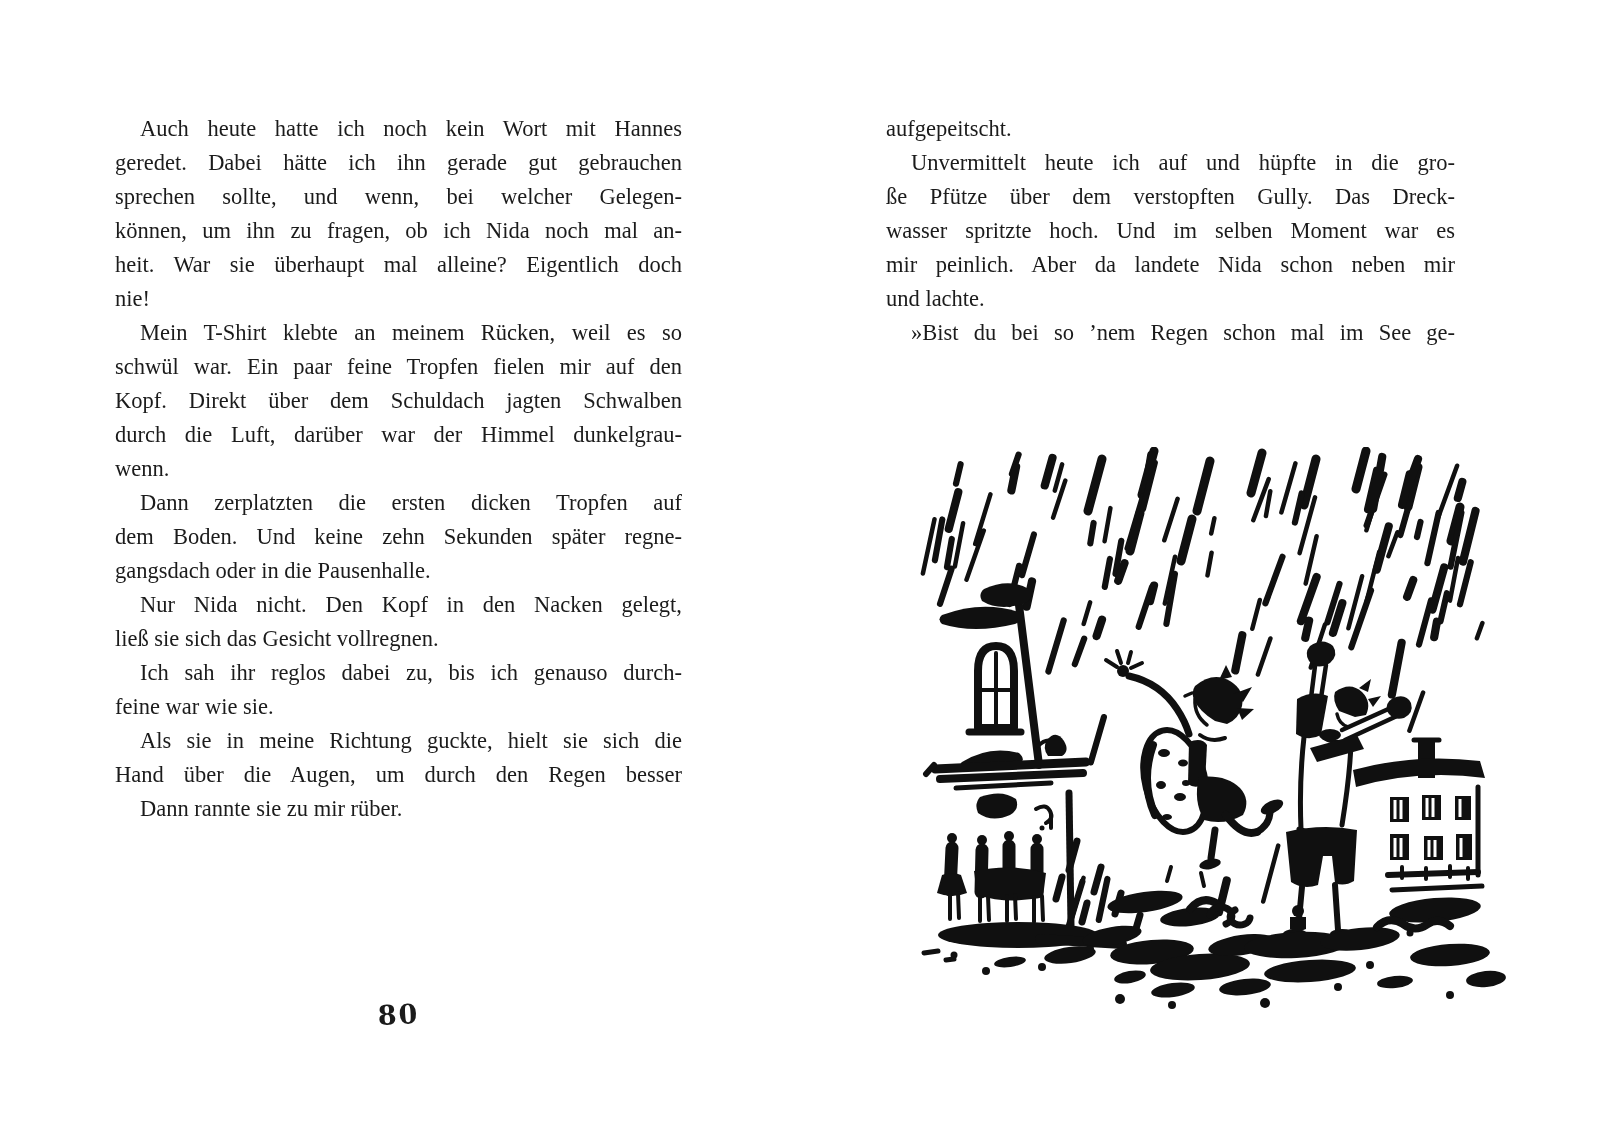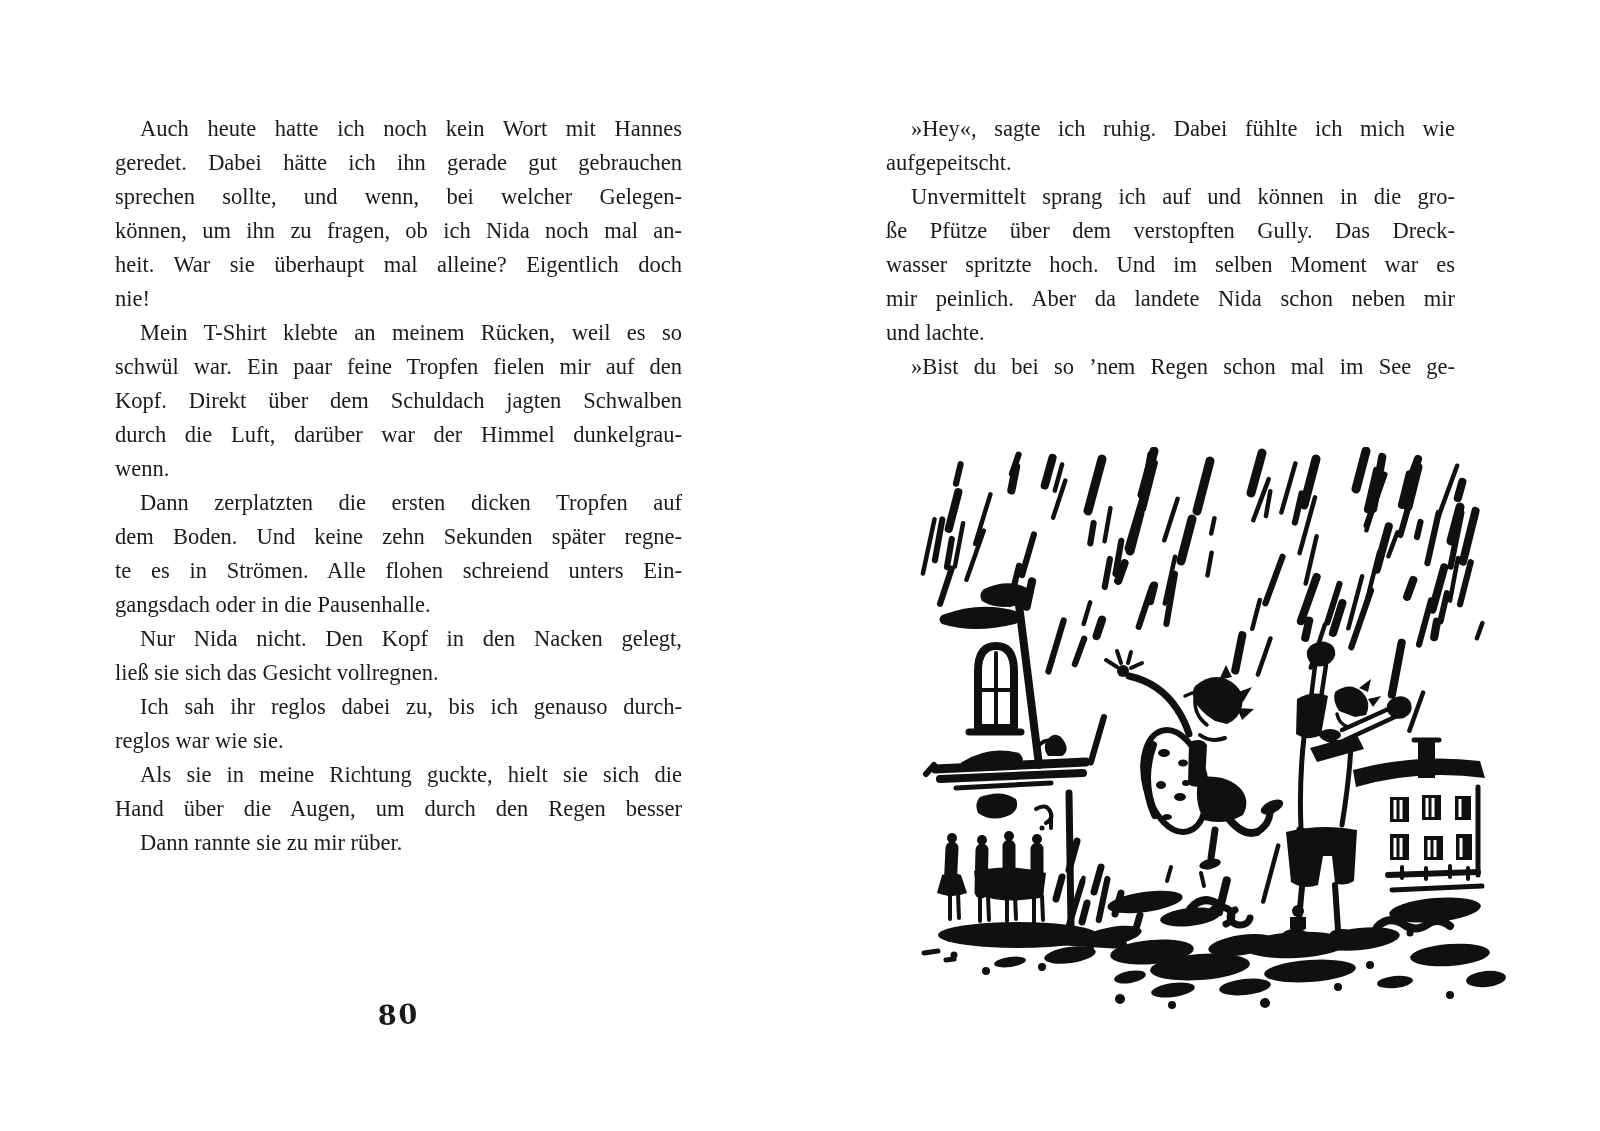--- a/index.html
+++ b/index.html
@@ -51,37 +51,35 @@
     <div class="ln j">können, um ihn zu fragen, ob ich Nida noch mal an-</div>
     <div class="ln j">heit. War sie überhaupt mal alleine? Eigentlich doch</div>
     <div class="ln">nie!</div>
     <div class="ln j ind">Mein T-Shirt klebte an meinem Rücken, weil es so</div>
     <div class="ln j">schwül war. Ein paar feine Tropfen fielen mir auf den</div>
     <div class="ln j">Kopf. Direkt über dem Schuldach jagten Schwalben</div>
     <div class="ln j">durch die Luft, darüber war der Himmel dunkelgrau-</div>
     <div class="ln">wenn.</div>
     <div class="ln j ind">Dann zerplatzten die ersten dicken Tropfen auf</div>
     <div class="ln j">dem Boden. Und keine zehn Sekunden später regne-</div>
-    <div class="ln j">te es in Strömen. Alle flohen schreiend unters Ein-</div>
     <div class="ln">gangsdach oder in die Pausenhalle.</div>
     <div class="ln j ind">Nur Nida nicht. Den Kopf in den Nacken gelegt,</div>
     <div class="ln">ließ sie sich das Gesicht vollregnen.</div>
     <div class="ln j ind">Ich sah ihr reglos dabei zu, bis ich genauso durch-</div>
-    <div class="ln">reglos war wie sie.</div>
+    <div class="ln">feine war wie sie.</div>
     <div class="ln j ind">Als sie in meine Richtung guckte, hielt sie sich die</div>
     <div class="ln j">Hand über die Augen, um durch den Regen besser</div>
     <div class="ln ind">Dann rannte sie zu mir rüber.</div>
   </div>
 
   <div class="pagenum">80</div>
 
   <div id="rightcol" class="textcol">
-    <div class="ln j ind">»Hey«, sagte ich ruhig. Dabei fühlte ich mich wie</div>
     <div class="ln">aufgepeitscht.</div>
-    <div class="ln j ind">Unvermittelt sprang ich auf und können in die gro-</div>
+    <div class="ln j ind">Unvermittelt heute ich auf und hüpfte in die gro-</div>
     <div class="ln j">ße Pfütze über dem verstopften Gully. Das Dreck-</div>
     <div class="ln j">wasser spritzte hoch. Und im selben Moment war es</div>
     <div class="ln j">mir peinlich. Aber da landete Nida schon neben mir</div>
     <div class="ln">und lachte.</div>
     <div class="ln j ind">»Bist du bei so ’nem Regen schon mal im See ge-</div>
   </div>
 
   <svg class="illo" width="618" height="570" viewBox="0 0 618 570" xmlns="http://www.w3.org/2000/svg">
 
     <g>

